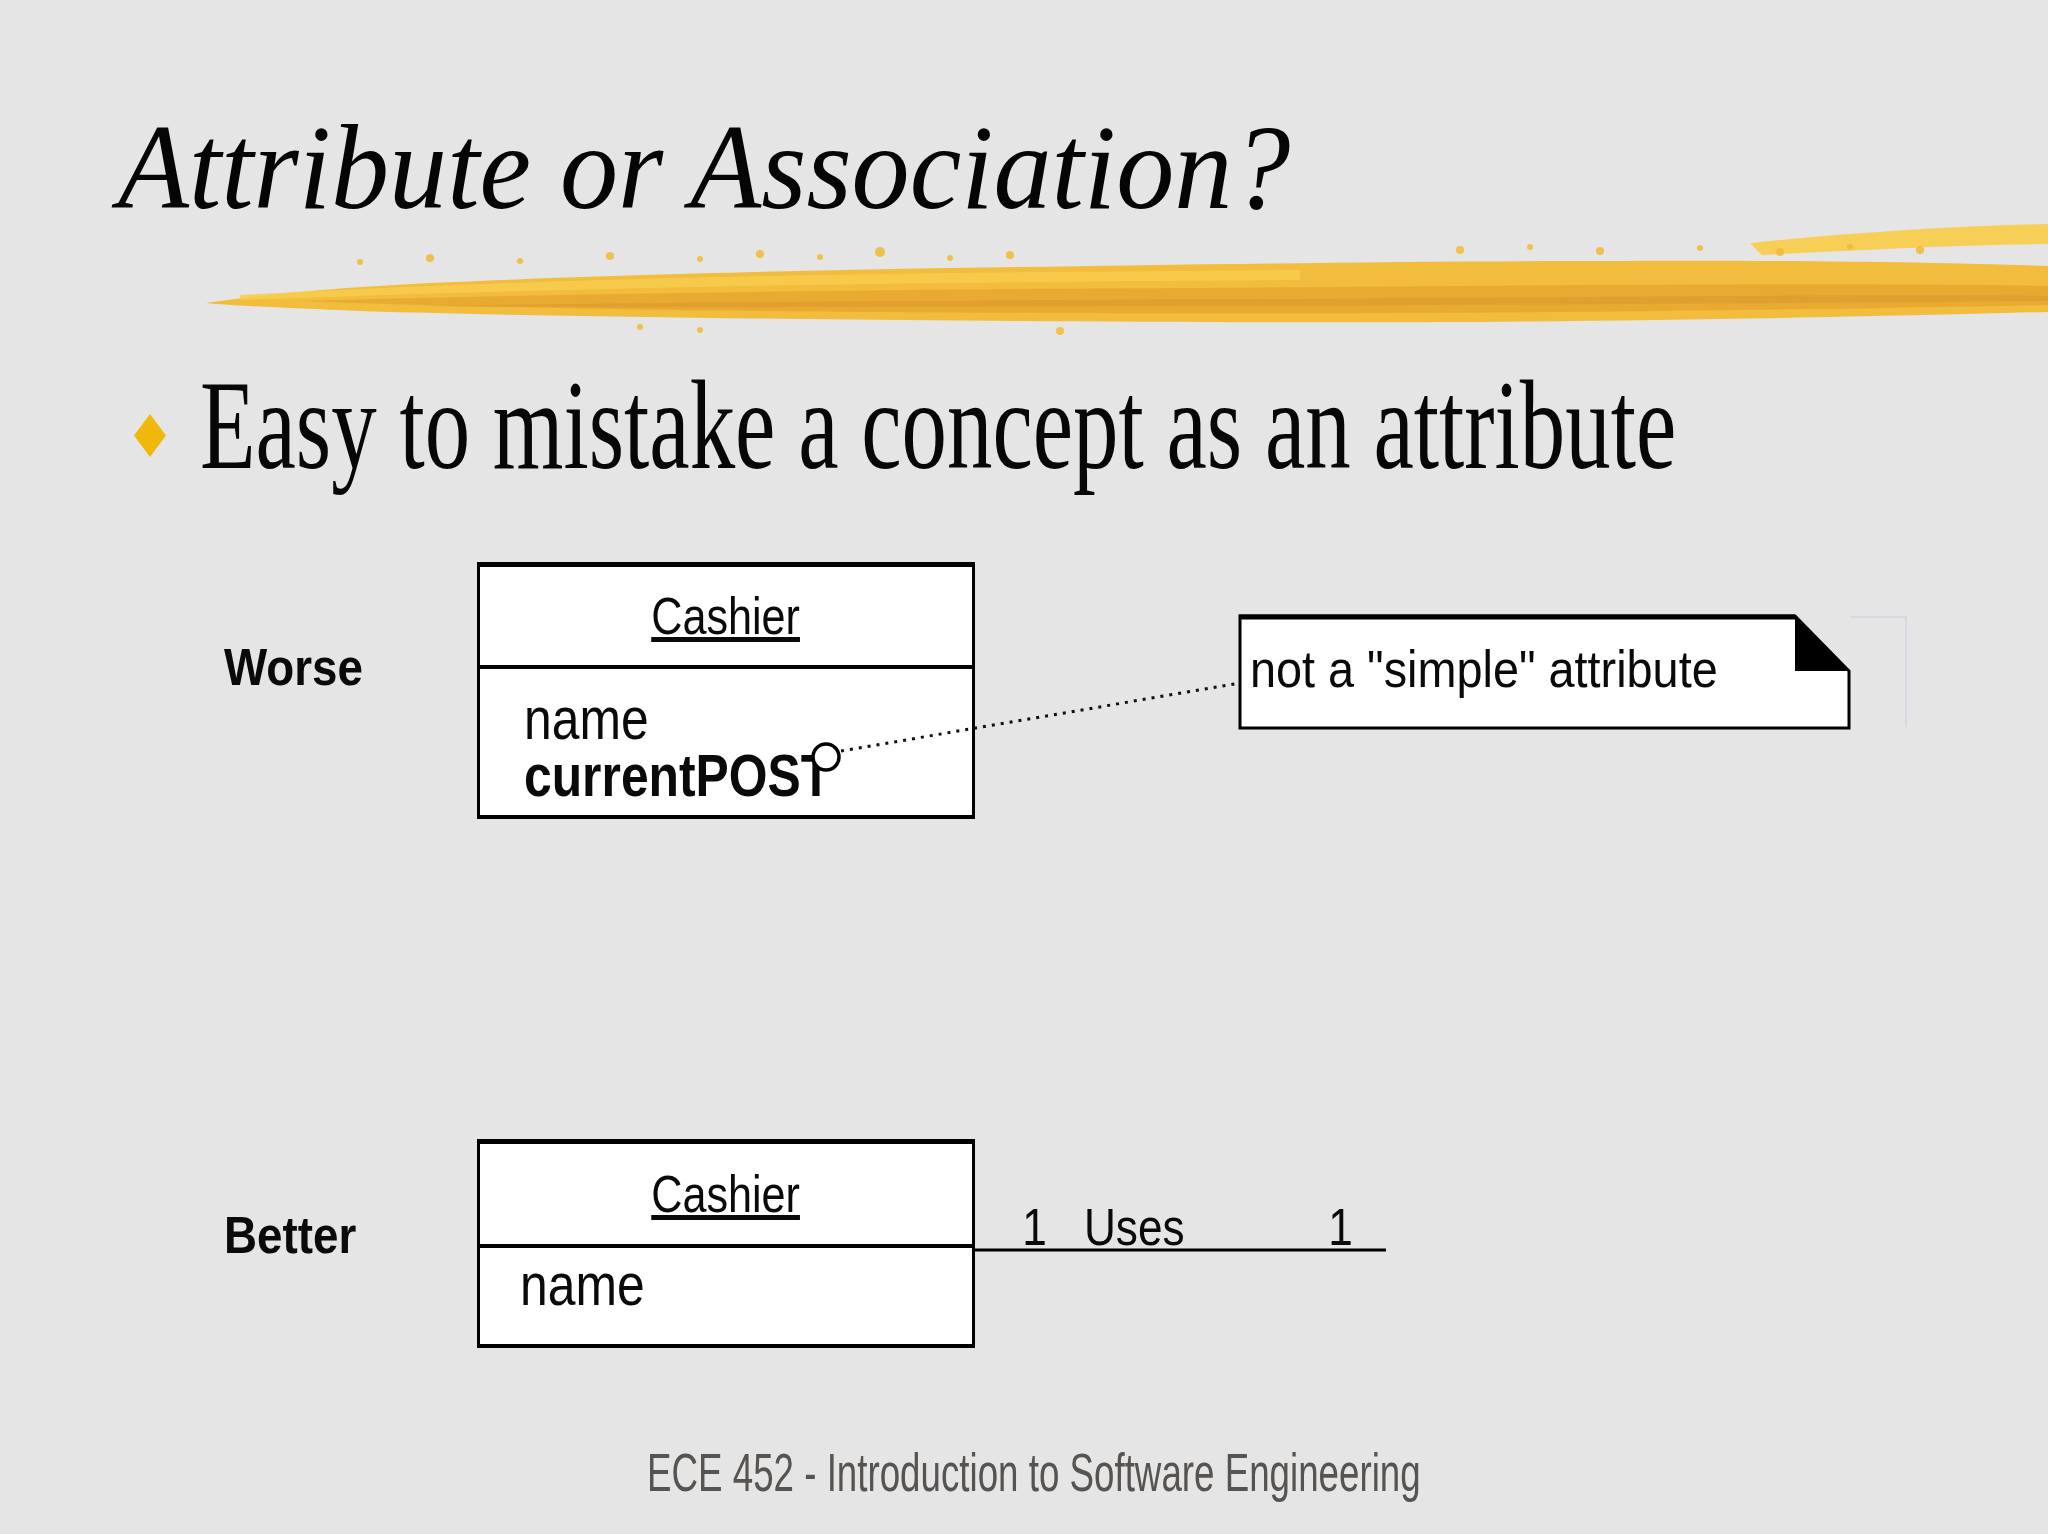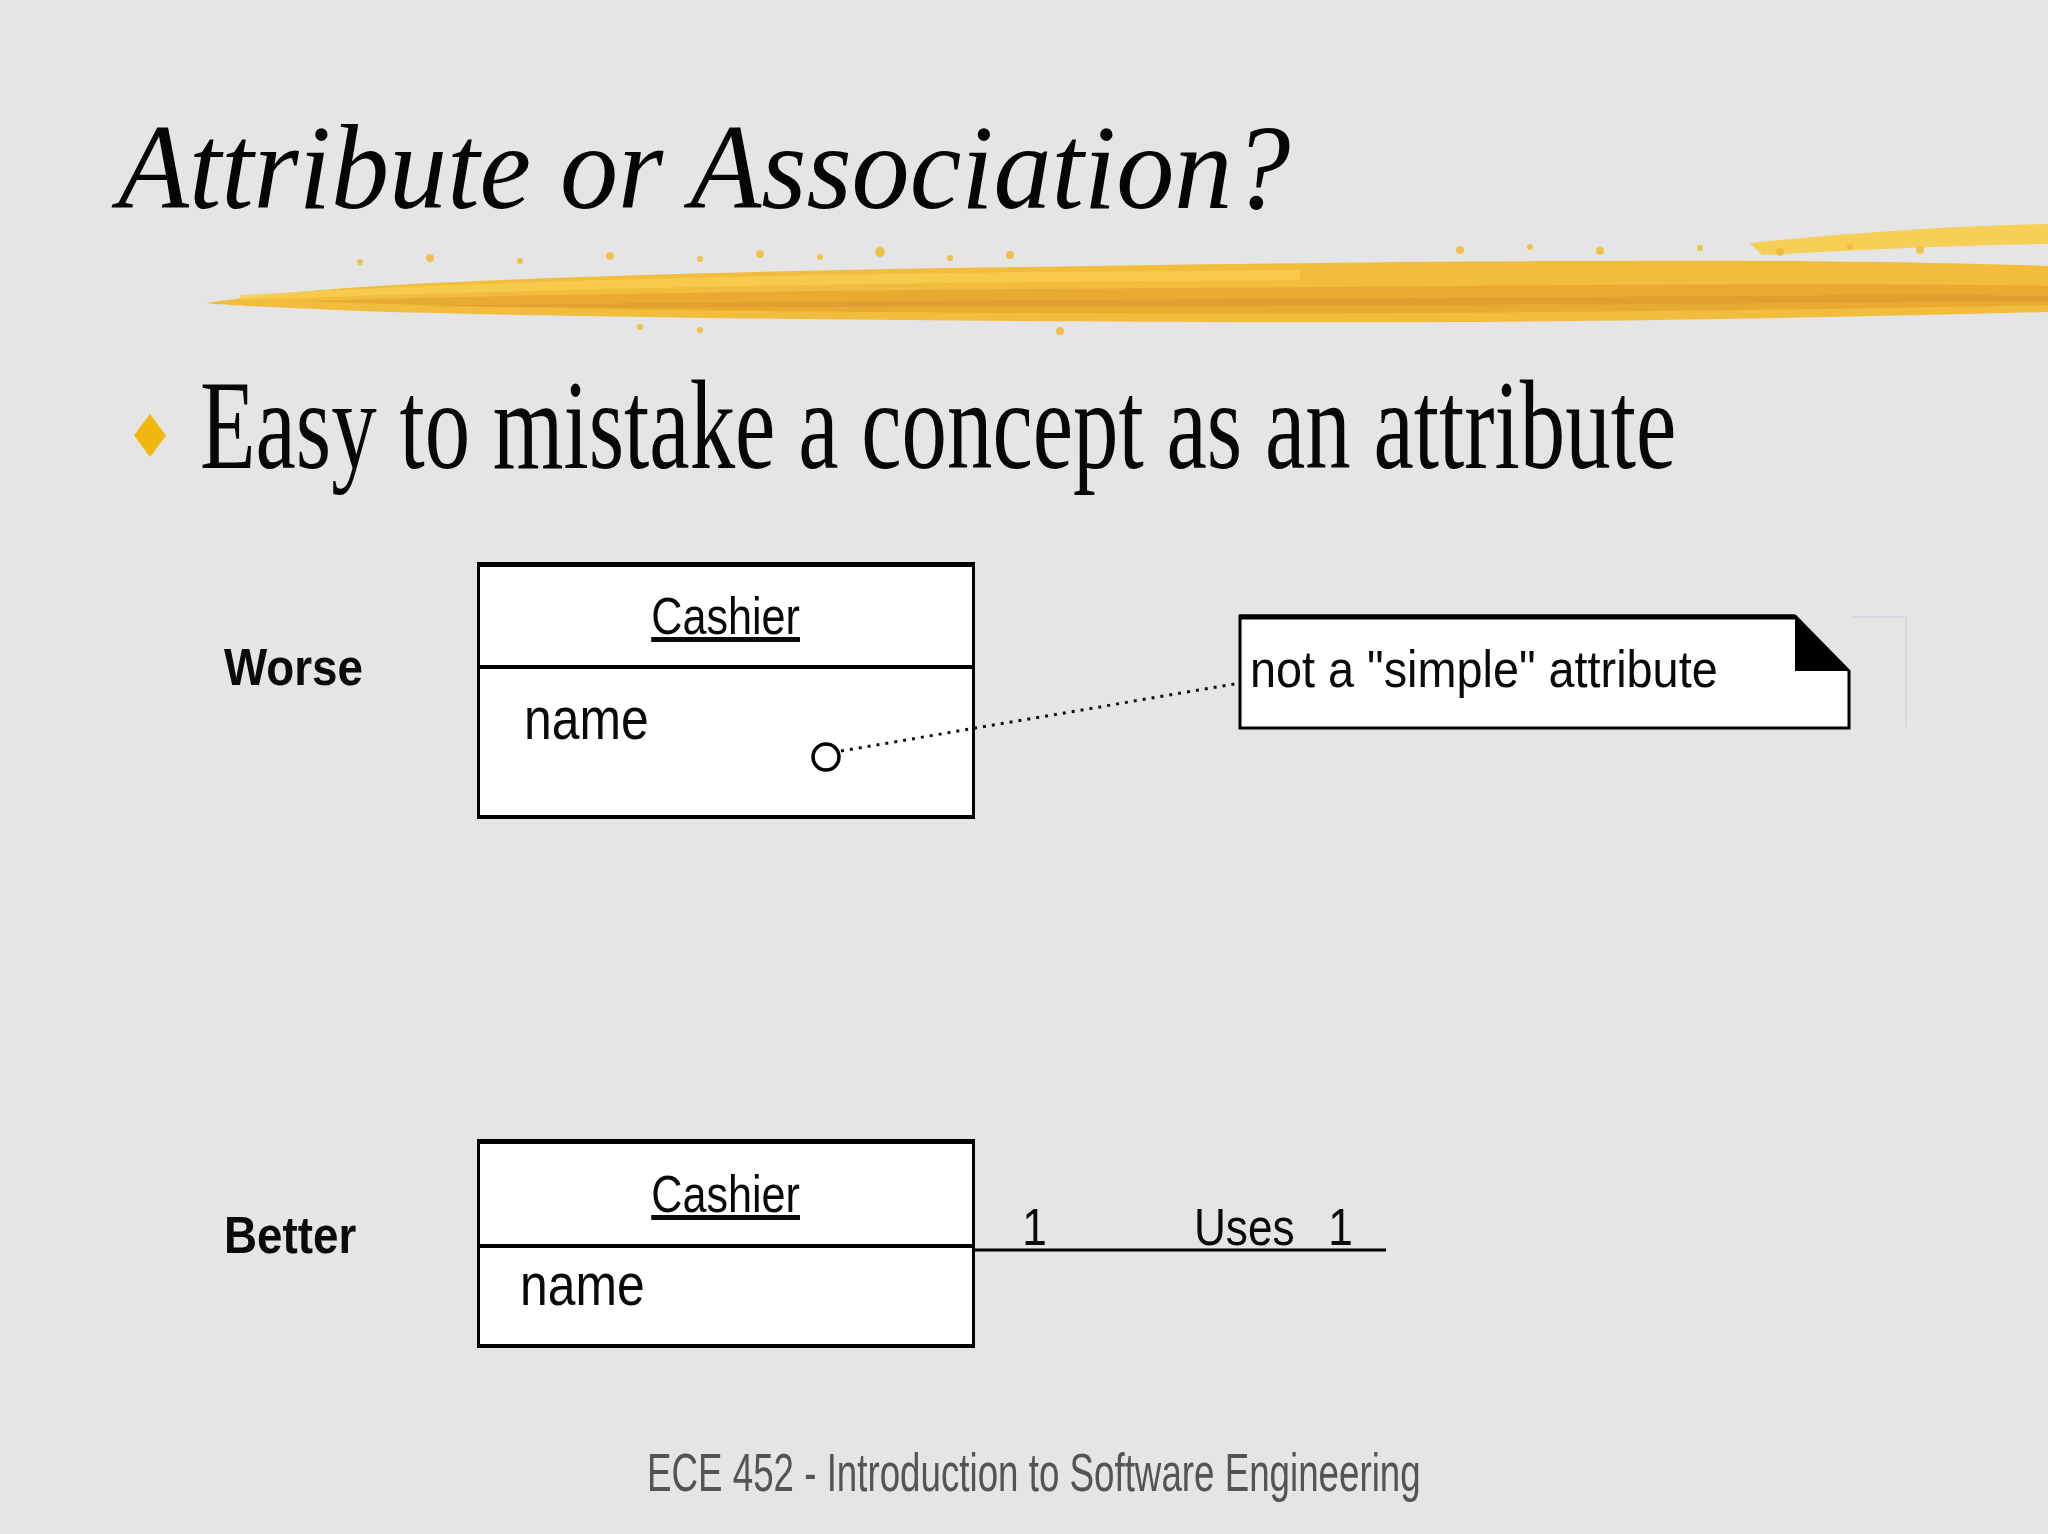--- a/index.html
+++ b/index.html
@@ -69,20 +69,21 @@
   </div>
 
   <div class="side-label" style="top:637px">Worse</div>
 
   <div class="uml-box worse-box">
     <div class="uml-head">
       <span class="tx">Cashier</span>
     </div>
     <div class="uml-attrs">
       <div><span class="tx">name</span></div>
+      <div><span class="tx bold">currentPOST</span></div>
     </div>
   </div>
 
   <div class="note-text">
     <span class="tx">not a "simple" attribute</span>
   </div>
 
   <div class="side-label" style="top:1205px">Better</div>
 
   <div class="uml-box better-cashier">
@@ -91,21 +92,21 @@
     </div>
     <div class="uml-attrs">
       <div><span class="tx">name</span></div>
     </div>
   </div>
 
 
   <div class="assoc-label" style="left:1004px;width:60px">
     <span class="tx">1</span>
   </div>
-  <div class="assoc-label" style="left:1144px;width:200px">
+  <div class="assoc-label" style="left:1034px;width:200px">
     <span class="tx">Uses</span>
   </div>
   <div class="assoc-label" style="left:1310px;width:60px">
     <span class="tx">1</span>
   </div>
 
   <svg class="overlay" viewBox="0 0 2048 1534">
 
     <g>
       <path id="brush-base" d="M 206 303

